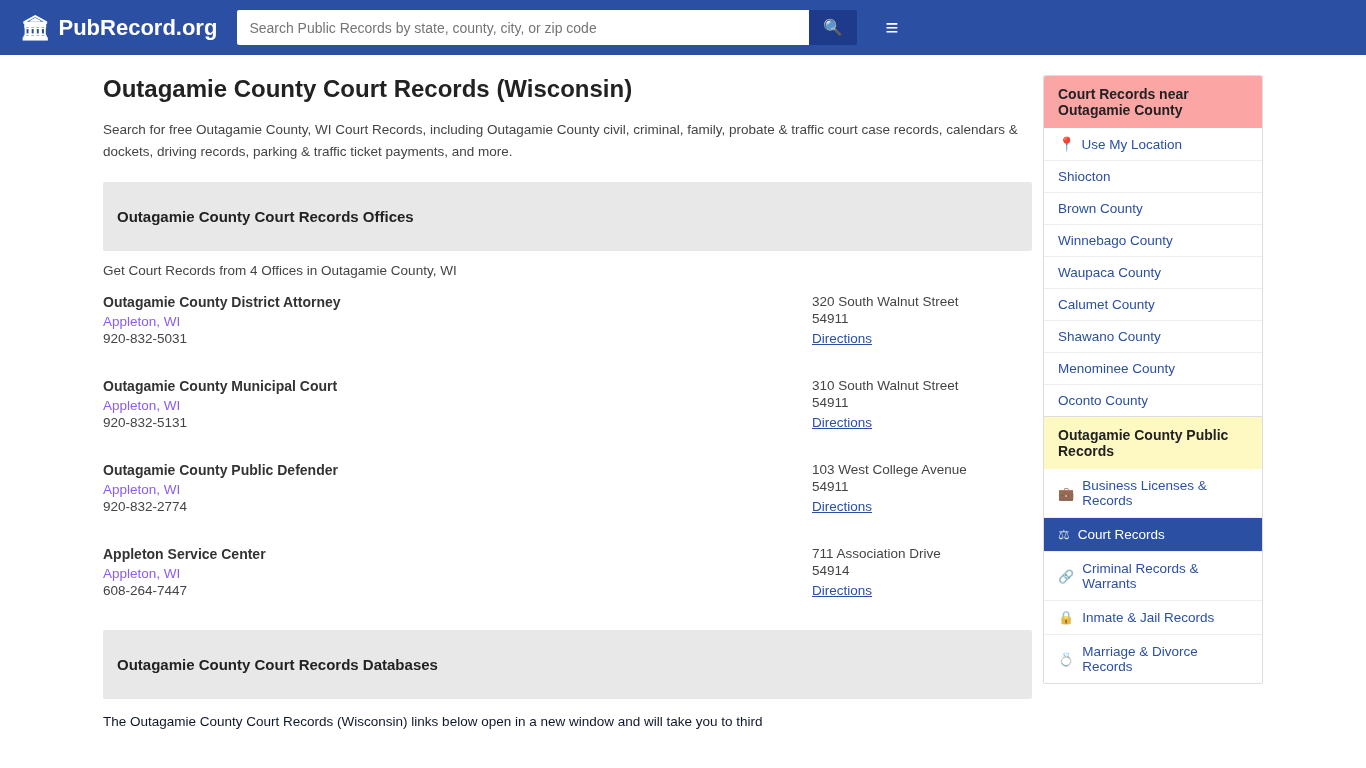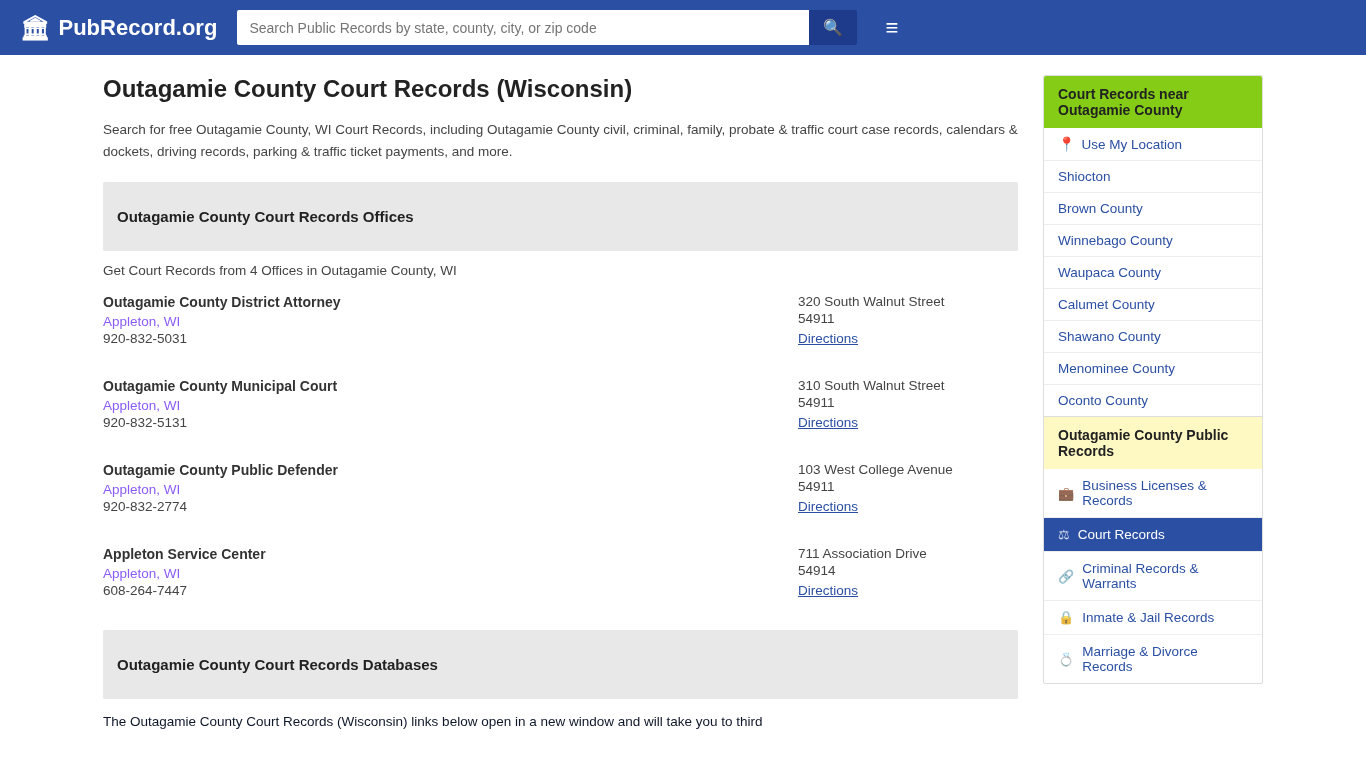--- a/index.html
+++ b/index.html
@@ -57,21 +57,21 @@
       padding: 4px 8px;
       line-height: 1;
     }
 
     
     .main-container {
       max-width: 1200px;
       margin: 0 auto;
       padding: 20px 20px;
       display: flex;
-      gap: 25px;
+      gap: 11px;
     }
 
     
     .content {
       flex: 1;
     }
     .page-title {
       font-size: 24px;
       font-weight: bold;
       color: #222;
@@ -167,21 +167,21 @@
       color: #0f172a;
       line-height: 1.6;
     }
 
     
     .sidebar {
       width: 220px;
       flex-shrink: 0;
     }
     .sidebar-section-header {
-      background: #84cc16;
+      background: #fca5a5;
       padding: 10px 14px;
       font-size: 14px;
       font-weight: bold;
       color: #222;
       margin-bottom: 0;
       border-radius: 2px 2px 0 0;
     }
     .sidebar-list {
       list-style: none;
       padding: 0;

